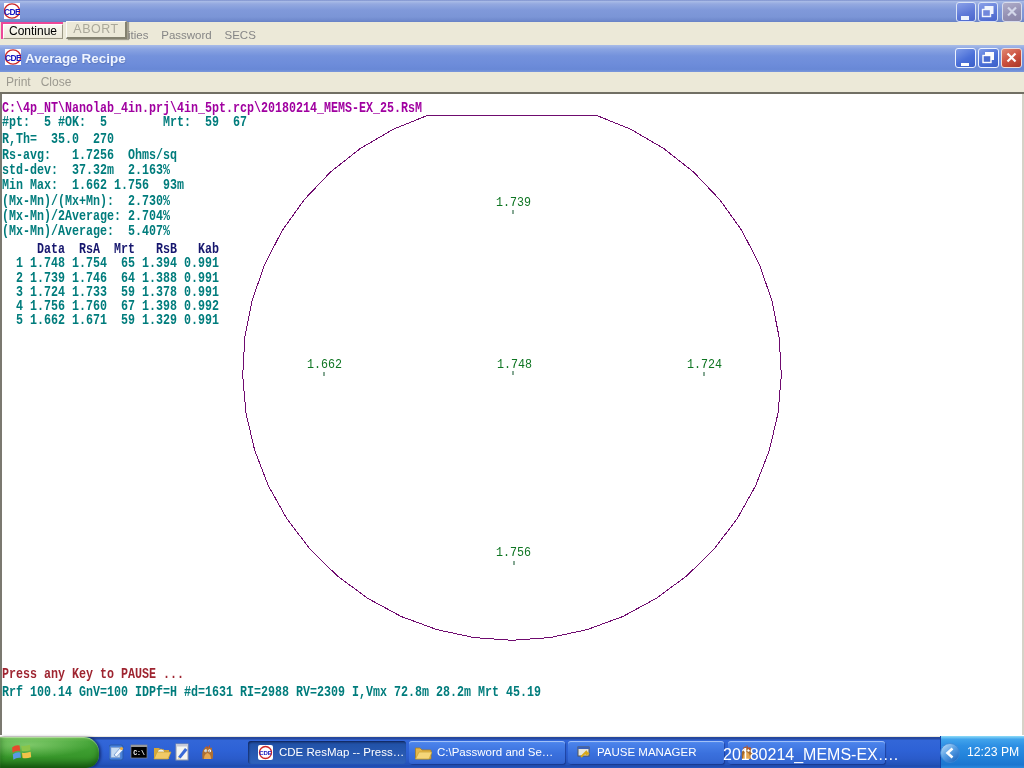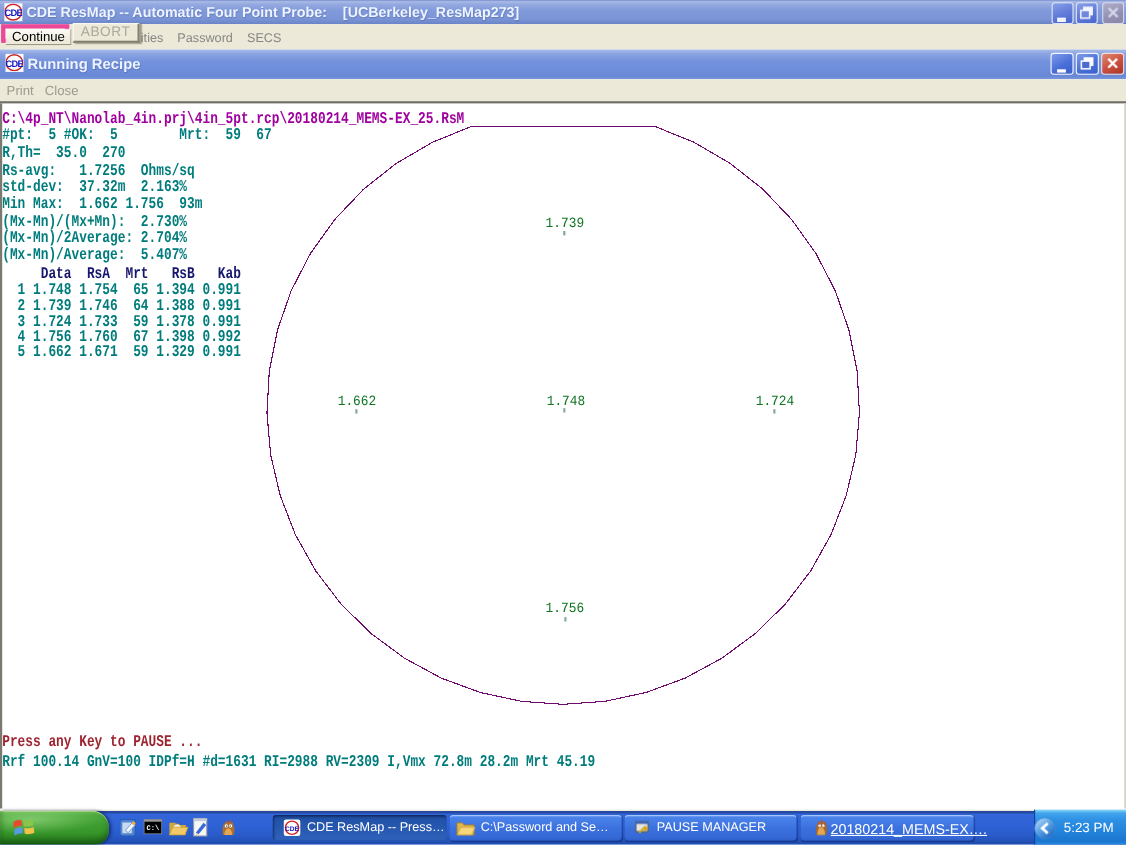--- a/index.html
+++ b/index.html
@@ -32,55 +32,54 @@
 <div id="scr">
 
   <div class="abs tbar" id="t1"></div>
   <div class="abs" style="left:4px;top:3px;">
     <svg width="16" height="16">
       <rect x="0" y="0" width="16" height="16" fill="#fff"></rect>
       <ellipse cx="8" cy="8" rx="7.6" ry="7.2" fill="#fff" stroke="#cc2222" stroke-width="1.3"></ellipse>
       <text x="8" y="11.5" font-size="8.5" font-weight="bold" fill="#1414c0" text-anchor="middle" font-family="Liberation Sans" letter-spacing="-0.7" opacity="0.999">CDE</text>
     </svg>
   </div>
-  <div class="abs ttxt" style="left:24px;top:3px;">CDE ResMap -- Automatic Four Point Probe:&nbsp;&nbsp;&nbsp;&nbsp;[UCBerkeley_ResMap273]</div>
 
   <div class="abs" style="left:956px;top:2px;width:20px;height:20px;border-radius:3px;border:1px solid #dbe4f6;background:linear-gradient(160deg,#8AA0E8 0%,#5F7AD8 55%,#4B66CC 100%);box-sizing:border-box;">
      <div class="abs" style="left:4px;top:13px;width:8px;height:3.5px;background:#eef3fd;"></div>
   </div>
   <div class="abs" style="left:978px;top:2px;width:20px;height:20px;border-radius:3px;border:1px solid #dbe4f6;background:linear-gradient(160deg,#8AA0E8 0%,#5F7AD8 55%,#4B66CC 100%);box-sizing:border-box;">
      <svg width="18" height="18">
         <rect x="6" y="3.5" width="8" height="7" fill="#f4f7fe" stroke="#f4f7fe" stroke-width="1"></rect>
         <rect x="3.5" y="6.5" width="8" height="7" fill="#7288dc" stroke="#f4f7fe" stroke-width="1.4"></rect>
       </svg>
   </div>
   <div class="abs" style="left:1002px;top:2px;width:20px;height:20px;border-radius:3px;border:1px solid #d8dcec;background:linear-gradient(160deg,#b0aeca 0%,#938fb2 60%,#8a86a8 100%);box-sizing:border-box;">
      <svg width="18" height="18">
         <path d="M5 4.5 L13 12.5 M13 4.5 L5 12.5" stroke="#d4d8ea" stroke-width="2.2"></path>
       </svg>
   </div>
 
   <div class="abs mbar" id="m1"></div>
   <div class="abs mtx" style="left:128px;top:28.5px;">ities&nbsp;&nbsp;&nbsp;&nbsp;Password&nbsp;&nbsp;&nbsp;&nbsp;SECS</div>
 
-  <div class="abs" style="left:1px;top:22px;width:62px;height:17px;background:#ece9d8;border:4px solid #ec4899;box-sizing:border-box;">
+  <div class="abs" style="left:1px;top:22px;width:62px;height:17px;background:#ece9d8;border:2px solid #ec4899;box-sizing:border-box;">
     <div class="abs" style="left:0;top:0;width:58px;height:13px;border-top:1px solid #fff;border-left:1px solid #fff;border-right:1px solid #9a9784;border-bottom:1px solid #9a9784;background:linear-gradient(rgba(250,249,244,.99),rgba(236,233,216,.99));text-align:center;font-size:12px;color:#000;line-height:13px;transform:translateZ(0);">Continue</div>
   </div>
 
   <div class="abs" style="left:66px;top:21px;width:61px;height:18px;background:#ece9d8;border-top:1px solid #fdfcf8;border-left:1px solid #fdfcf8;border-right:2px solid #82806e;border-bottom:2px solid #82806e;box-sizing:border-box;text-align:center;font-size:12.5px;letter-spacing:0.5px;color:#aaa89a;line-height:14px;transform:translateZ(0);opacity:.99;box-shadow:2px 1px 1px rgba(70,68,55,.45);">ABORT</div>
 
   <div class="abs tbar" id="t2"></div>
   <div class="abs" style="left:5px;top:49px;">
     <svg width="16" height="16">
       <rect x="0" y="0" width="16" height="16" fill="#fff"></rect>
       <ellipse cx="8" cy="8" rx="7.6" ry="7.2" fill="#fff" stroke="#cc2222" stroke-width="1.3"></ellipse>
       <text x="8" y="11.5" font-size="8.5" font-weight="bold" fill="#1414c0" text-anchor="middle" font-family="Liberation Sans" letter-spacing="-0.7" opacity="0.999">CDE</text>
     </svg>
   </div>
-  <div class="abs ttxt" style="left:25px;top:51px;font-size:13.5px;">Running Recipe</div>
+  <div class="abs ttxt" style="left:25px;top:51px;font-size:13.5px;">Average Recipe</div>
 
   <div class="abs" style="left:955px;top:48px;width:21px;height:20px;border-radius:3px;border:1px solid #eef3fd;background:linear-gradient(150deg,#7f9ce8 0%,#4a6fd8 55%,#3c60c8 100%);box-sizing:border-box;">
      <div class="abs" style="left:4.5px;top:13.5px;width:8px;height:3.5px;background:#fff;"></div>
   </div>
   <div class="abs" style="left:978px;top:48px;width:21px;height:20px;border-radius:3px;border:1px solid #eef3fd;background:linear-gradient(150deg,#7f9ce8 0%,#4a6fd8 55%,#3c60c8 100%);box-sizing:border-box;">
      <svg width="19" height="18">
         <rect x="6.5" y="3.5" width="8" height="7" fill="#fff" stroke="#fff" stroke-width="1"></rect>
         <rect x="4" y="6.5" width="8" height="7" fill="#4a6cd0" stroke="#fff" stroke-width="1.4"></rect>
       </svg>
   </div>
@@ -217,31 +216,31 @@
   <div class="abs tkb" style="left:728px;top:741px;width:157px;height:23px;"></div>
   <div class="abs" style="left:739px;top:744px;">
     <svg width="15" height="17">
       <path d="M3 15 Q2 6 5 4 Q6 1 8 4 Q9 2 10 4 Q13 3 12 6 Q14 8 12 15 z" fill="#a86828"></path>
       <path d="M4 15 Q4 9 7 8 Q11 8 11 15 z" fill="#e8a850"></path>
       <circle cx="6" cy="6.5" r="1.2" fill="#fff"></circle>
         <circle cx="9.5" cy="6.5" r="1.2" fill="#fff"></circle>
       <path d="M5 3 L5.5 6 M8 1.5 L8.3 5 M11 3 L10.5 6" stroke="#d04818" stroke-width="1"></path>
     </svg>
   </div>
-  <div class="abs" style="left:755px;top:746px;transform:translateZ(0);color:#fff;font-size:13px;white-space:nowrap;text-decoration:underline;">20180214_MEMS-EX….</div>
+  <div class="abs" style="left:723px;top:746px;transform:translateZ(0);color:#fff;font-size:16px;white-space:nowrap;">20180214_MEMS-EX….</div>
 
   <div class="abs" style="left:941px;top:736px;width:83px;height:32px;background:linear-gradient(#8edcf8 0%,#41a4ec 10%,#2e90e4 30%,#2384dc 60%,#1b76d0 90%,#2d8ade 100%);"></div>
   <div class="abs" style="left:940px;top:736px;width:1px;height:32px;background:#1240a4;"></div>
   <div class="abs" style="left:931px;top:743px;">
     <svg width="30" height="22">
       <defs>
           <linearGradient id="gch" x1="0" y1="0" x2="0.8" y2="1">
             <stop offset="0" stop-color="#cfe7fb"></stop>
             <stop offset="0.5" stop-color="#5aa2e6"></stop>
             <stop offset="1" stop-color="#1e66c0"></stop>
           </linearGradient>
         </defs>
       <circle cx="19" cy="10" r="9.5" fill="url(#gch)" stroke="#3d88d4" stroke-width="0.8"></circle>
       <path d="M21.5 5.5 L16.5 10 L21.5 14.5" stroke="#fff" stroke-width="2.6" fill="none"></path>
     </svg>
   </div>
-  <div class="abs" style="left:967px;top:745px;transform:translateZ(0);color:#fff;font-size:12.2px;">5:23 PM</div>
+  <div class="abs" style="left:967px;top:745px;transform:translateZ(0);color:#fff;font-size:12.2px;">12:23 PM</div>
 </div>
 
 </body></html>

